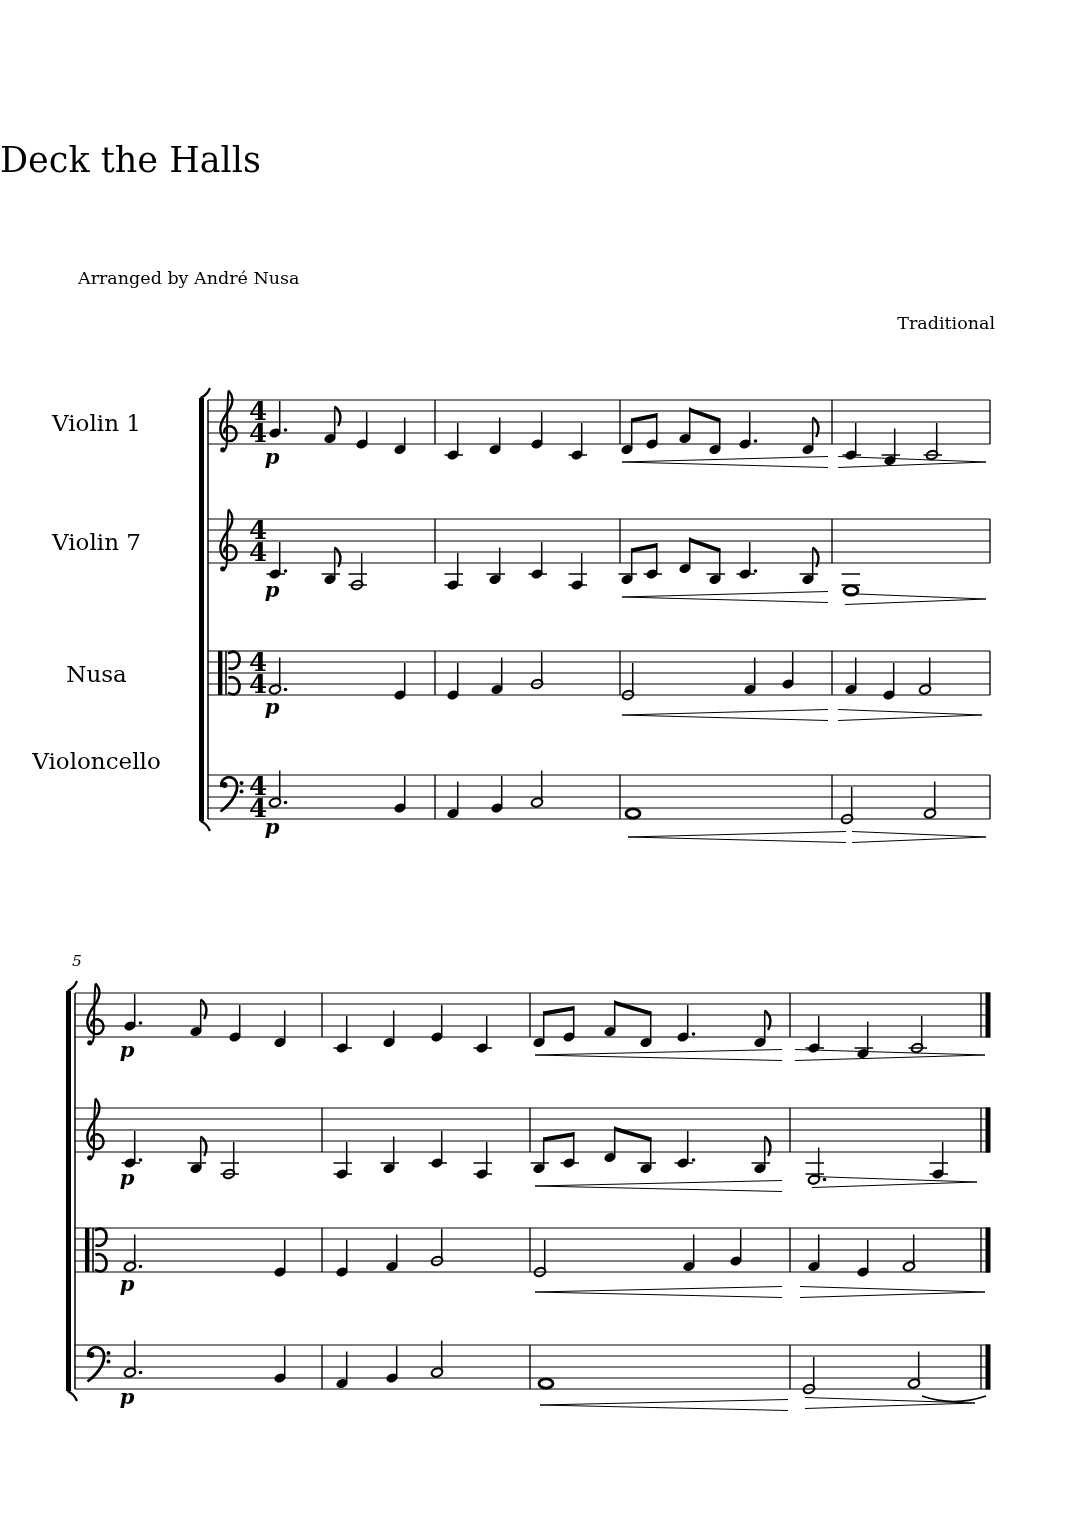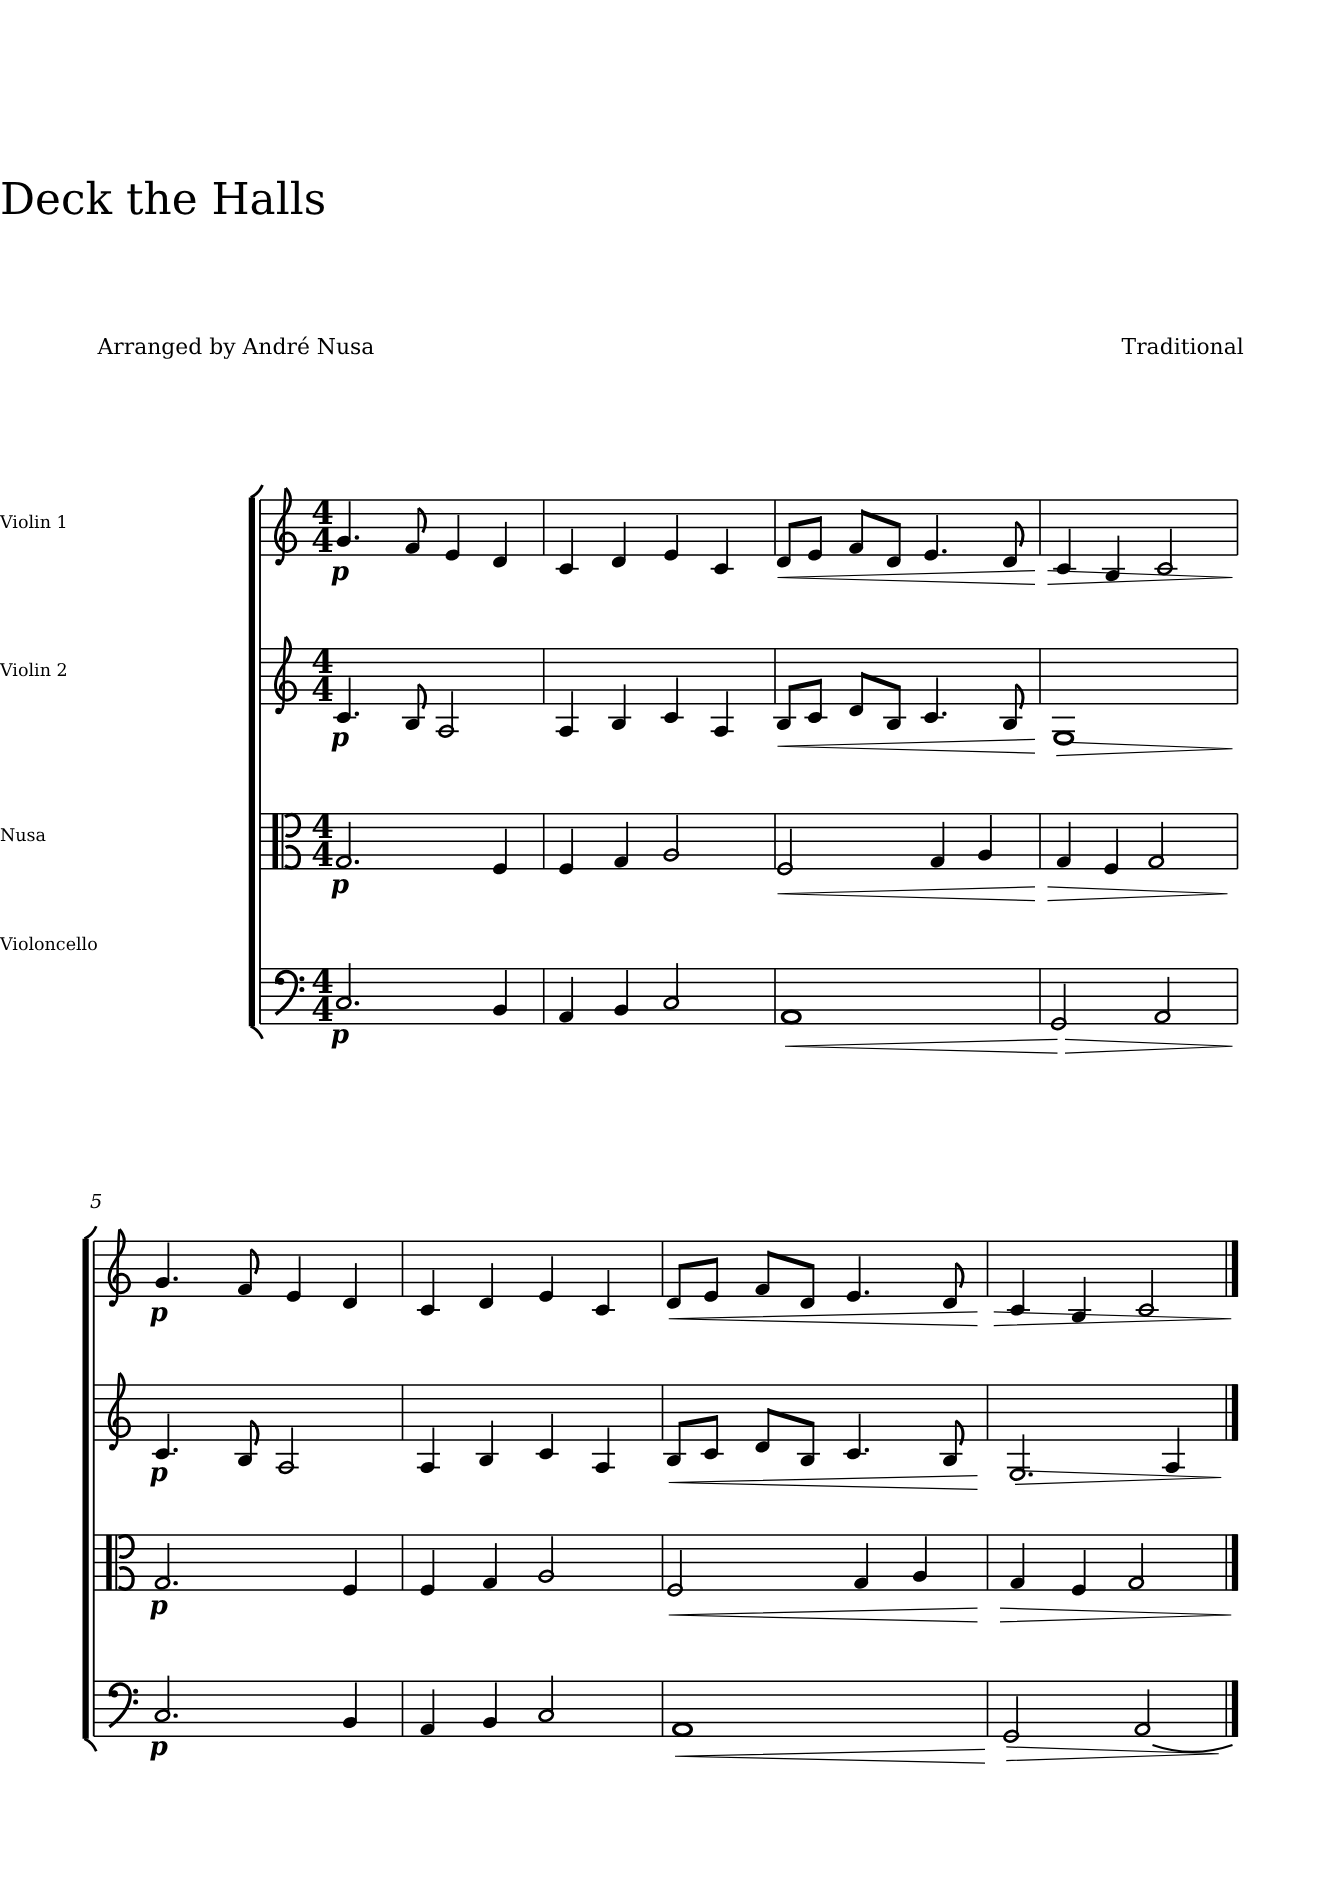--- a/index.html
+++ b/index.html
@@ -2,38 +2,38 @@
 <html><head>
 <meta charset="utf-8">
 <style>
   html,body{margin:0;padding:0;background:#fff;}
   .page{position:relative;width:1071px;height:1515px;background:#ffffff;overflow:hidden;
         font-family:"DejaVu Serif",serif;color:#000;}
   .title{position:absolute;top:140px;left:0;width:100%;text-align:left;
          font-size:35px;font-weight:400;}
   .credit{position:absolute;top:268px;font-size:17.5px;}
   .credit.arranger{left:78px;}
-  .credit.composer{right:76px;}
+  .credit.composer{right:76px;margin-top:45px;}
   .mno{position:absolute;left:72px;top:952px;font-size:15.5px;font-style:italic;}
-  .lbl{position:absolute;left:0;width:193px;text-align:left;font-size:14px;}
+  .lbl{position:absolute;left:0;width:193px;text-align:center;font-size:23px;}
   svg{position:absolute;top:0;left:0;}
   .ts{font-family:"DejaVu Serif",serif;font-weight:bold;font-size:26px;}
   .dyn{font-family:"DejaVu Serif",serif;font-weight:bold;font-style:italic;font-size:21px;}
 </style>
 </head>
 <body>
 
 <div class="page">
   <div class="title">Deck the Halls</div>
   <div class="credit arranger">Arranged by André Nusa</div>
   <div class="credit composer">Traditional</div>
   <div class="mno">5</div>
 
   <div class="lbl" style="top:410px">Violin 1</div>
-  <div class="lbl" style="top:529px">Violin 2</div>
+  <div class="lbl" style="top:529px">Violin 7</div>
   <div class="lbl" style="top:661px">Nusa</div>
   <div class="lbl" style="top:748px">Violoncello</div>
 
   <svg id="score-svg" width="1071" height="1515" viewBox="0 0 1071 1515">
       <g>
         <rect x="199" y="398" width="5" height="423" fill="#000000"></rect>
         <path d="M 200.5 398 C 205 396 208 393 210 388" fill="none" stroke="#000000" stroke-width="2.2"></path>
         <path d="M 200.5 821 C 205 823 208 826 210 831" fill="none" stroke="#000000" stroke-width="2.2"></path>
         <line x1="208" y1="400" x2="208" y2="819" stroke="#000000" stroke-width="1.5"></line>
         <g>

